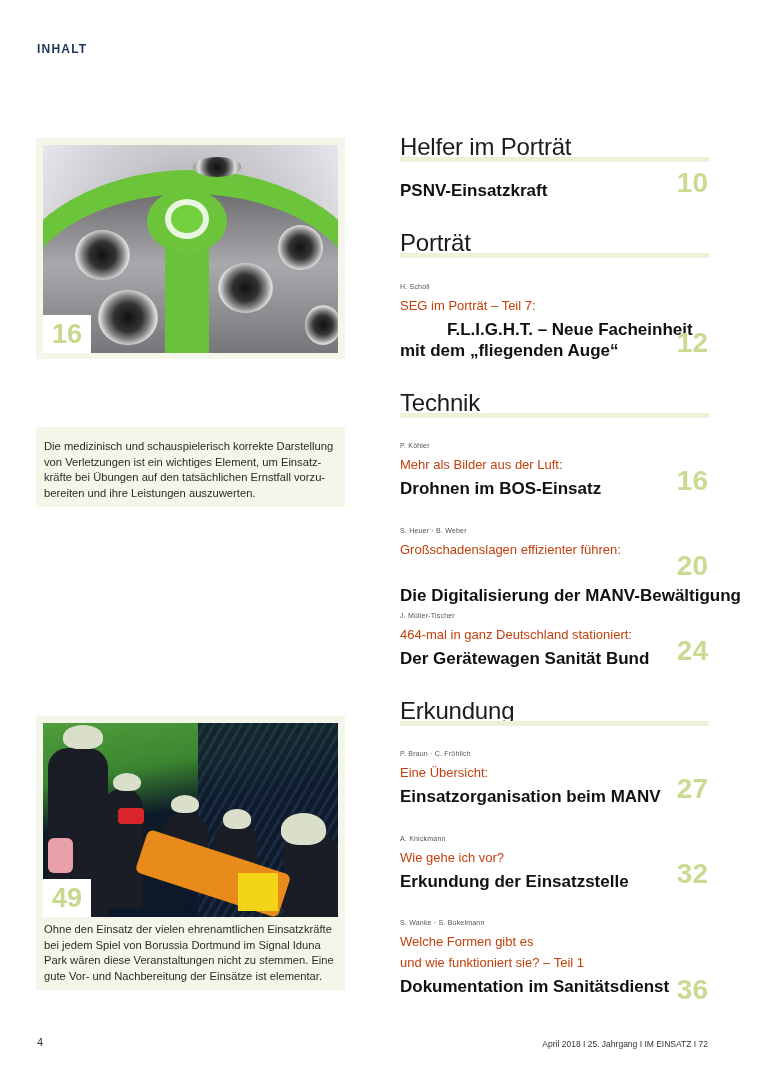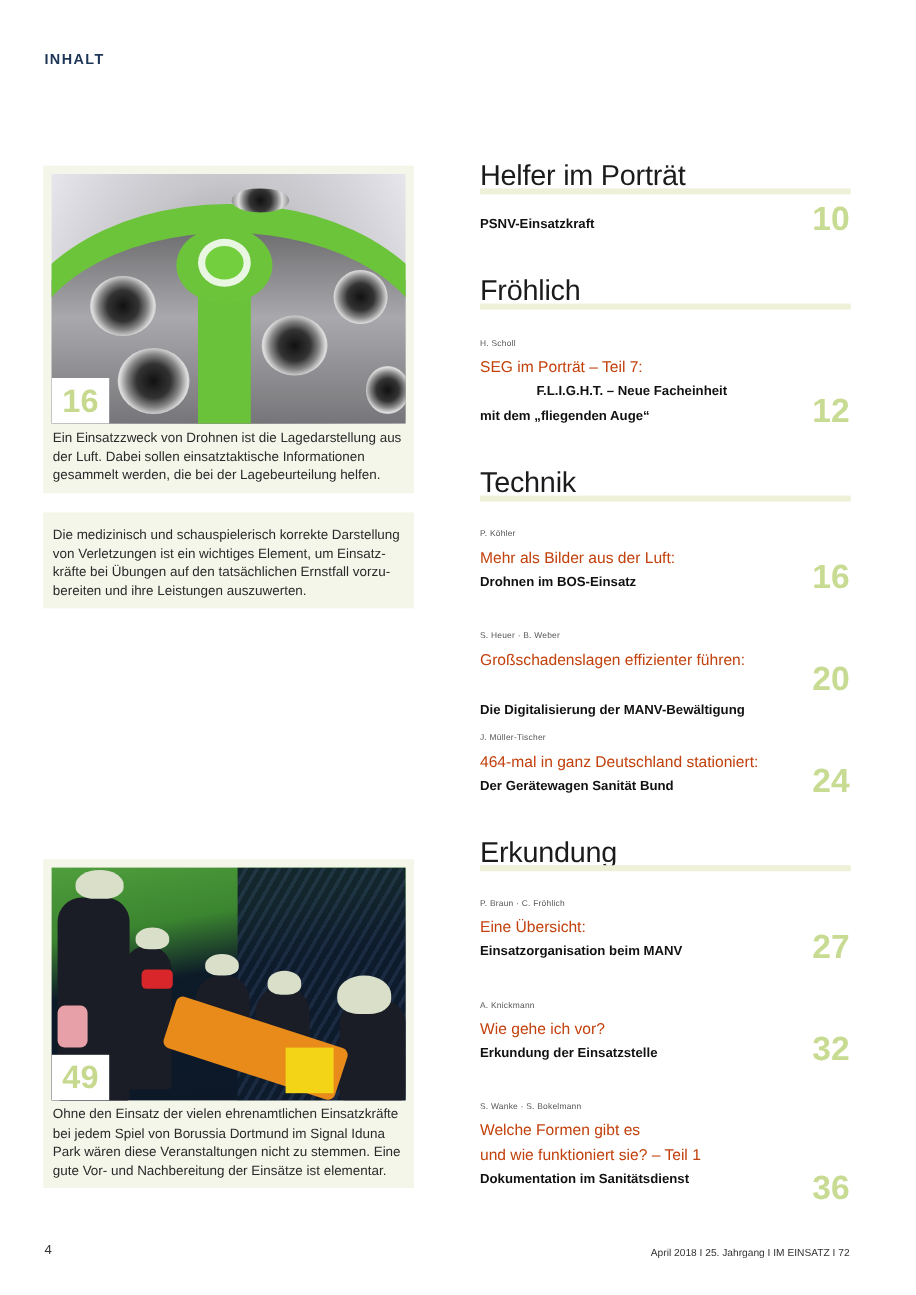--- a/index.html
+++ b/index.html
@@ -65,21 +65,21 @@
     .p3 .red { position: absolute; left: 75px; top: 85px; width: 26px; height: 16px; background: #d8262b; border-radius: 4px; }
     .p3 .bag { position: absolute; left: 5px; top: 115px; width: 25px; height: 35px; background: #e8a0a8; border-radius: 6px; }
 
     
     .heading {
       position: absolute; left: 400px; font-size: 24px; font-weight: normal; color: #1b1b1b; letter-spacing: -0.2px;
     }
     .heading-bar { position: absolute; left: 400px; width: 309px; height: 5px; background: #eef1d8; }
     .author { position: absolute; left: 400px; font-size: 7px; color: #555; letter-spacing: 0.2px; }
     .kicker { position: absolute; left: 400px; font-size: 13px; color: #c2410c; }
-    .title { position: absolute; left: 400px; font-size: 11px; font-weight: bold; color: #111; }
+    .title { position: absolute; left: 400px; font-size: 17px; font-weight: bold; color: #111; }
     .pagenum {
       position: absolute; right: 55px; font-size: 28px; font-weight: bold; color: #c8db92; text-align: right; line-height: 1;
     }
 
     .footer-left { position: absolute; left: 37px; top: 1036px; font-size: 11px; color: #333; }
     .footer-right { position: absolute; right: 55px; top: 1039px; font-size: 8.5px; color: #333; }
   </style>
 </head>
 <body>
 
@@ -92,21 +92,20 @@
     <div class="lens" style="left:55px;top:145px;width:60px;height:55px;"></div>
     <div class="lens" style="left:175px;top:118px;width:55px;height:50px;"></div>
     <div class="lens" style="left:235px;top:80px;width:45px;height:45px;"></div>
     <div class="lens" style="left:150px;top:12px;width:48px;height:20px;"></div>
     <div class="lens" style="left:262px;top:160px;width:36px;height:40px;"></div>
     <div class="stem"></div>
     <div class="hub"></div>
     <div class="ring"></div>
     <div class="photo-num">16</div>
   </div>
-  <div class="caption">Ein Einsatzzweck von Drohnen ist die Lagedarstellung aus der Luft. Dabei sollen einsatztaktische Informationen gesammelt werden, die bei der Lagebeurteilung helfen.</div>
 </div>
 
 <div class="photo-box" style="top:427px;">
   <div class="caption">Die medizinisch und schauspielerisch korrekte Darstellung von Verletzungen ist ein wichtiges Element, um Einsatz-kräfte bei Übungen auf den tatsächlichen Ernstfall vorzu-bereiten und ihre Leistungen auszuwerten.</div>
 </div>
 
 <div class="photo-box" style="top:716px;">
   <div class="photo p3">
     <div class="seats"></div>
     <div class="person" style="left:5px;top:25px;width:60px;height:170px;"></div>
@@ -126,21 +125,21 @@
     <div class="photo-num">49</div>
   </div>
   <div class="caption">Ohne den Einsatz der vielen ehrenamtlichen Einsatzkräfte bei jedem Spiel von Borussia Dortmund im Signal Iduna Park wären diese Veranstaltungen nicht zu stemmen. Eine gute Vor- und Nachbereitung der Einsätze ist elementar.</div>
 </div>
 
 <div class="heading" style="top:133px;">Helfer im Porträt</div>
 <div class="heading-bar" style="top:157px;"></div>
 <div class="title" style="top:181px;">PSNV-Einsatzkraft</div>
 <div class="pagenum" style="top:169px;">10</div>
 
-<div class="heading" style="top:229px;">Fröhlich</div>
+<div class="heading" style="top:229px;">Porträt</div>
 <div class="heading-bar" style="top:253px;"></div>
 <div class="author" style="top:283px;">H. Scholl</div>
 <div class="kicker" style="top:298px;">SEG im Porträt – Teil 7:</div>
 <div class="title" style="top:320px;padding-left:47px;">F.L.I.G.H.T. – Neue Facheinheit</div>
 <div class="title" style="top:341px;">mit dem „fliegenden Auge“</div>
 <div class="pagenum" style="top:329px;">12</div>
 
 <div class="heading" style="top:389px;">Technik</div>
 <div class="heading-bar" style="top:413px;"></div>
 

